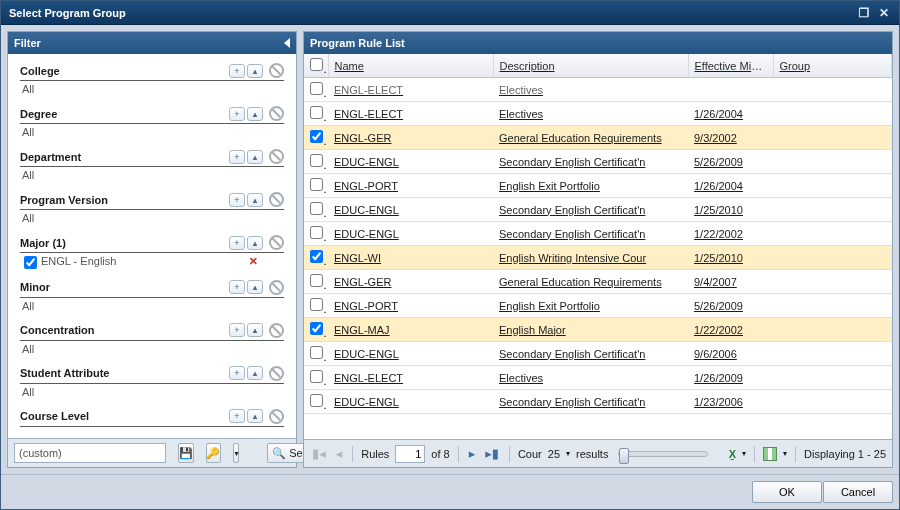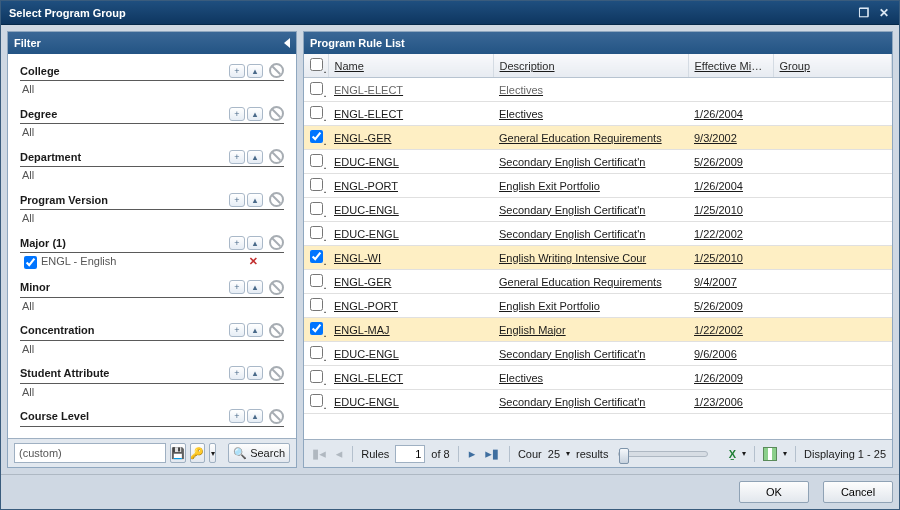--- a/index.html
+++ b/index.html
@@ -115,21 +115,21 @@
     color: #c23030; font-weight: bold; cursor: pointer; padding-right: 26px;
   }
   .filter-value.detailed { padding-left: 4px; }
   .filter-value input[type=checkbox]{ margin: 0 4px 0 0; vertical-align: middle;}
   .filter-bottom {
     border-top: 1px solid #9fb0c2;
     padding: 4px 6px;
     display: flex;
     align-items: flex-end;
     background: #e2e8ef;
-    gap: 4px;
+    gap: 12px;
   }
   .filter-bottom input[type=text]{
     flex: 1;
     border: 1px solid #9fb0c2;
     height: 20px;
     padding: 0 4px;
     font-size: 11px;
     color: #555;
   }
   .toolbar-btn, .search-btn {
@@ -231,21 +231,21 @@
     background:
       linear-gradient(90deg,#8bcf8b 33%,#fff 33%,#fff 66%,#8bcf8b 66%);
     display:inline-block;
   }
   
   .footer {
     padding: 6px;
     background: #cfd8e3;
     display: flex;
     justify-content: flex-end;
-    gap: 14px;
+    gap: 1px;
     border-top: 1px solid #aeb8c3;
   }
   .footer button {
     min-width: 70px;
     height: 22px;
     border: 1px solid #8fa2b5;
     background: linear-gradient(#fdfdfd,#e2e7ed);
     border-radius: 2px;
     font-size: 11px;
     cursor: pointer;

